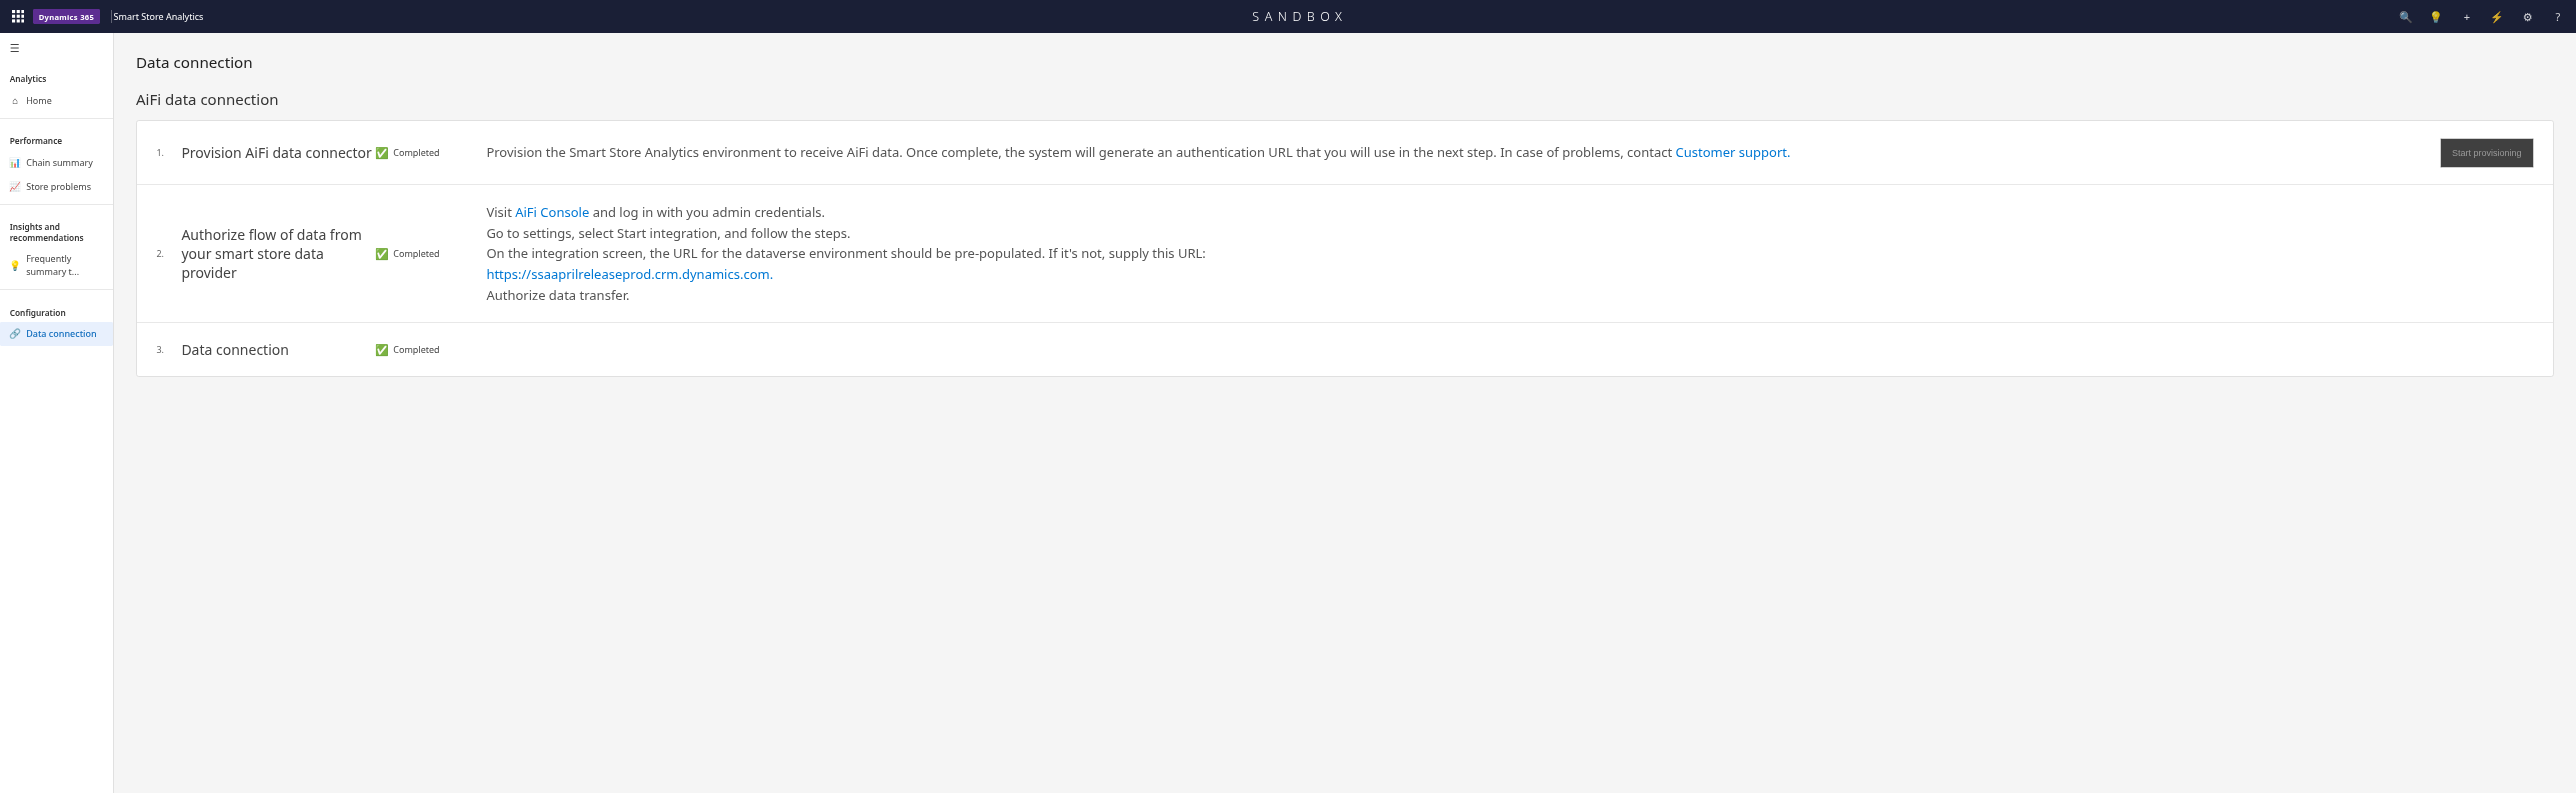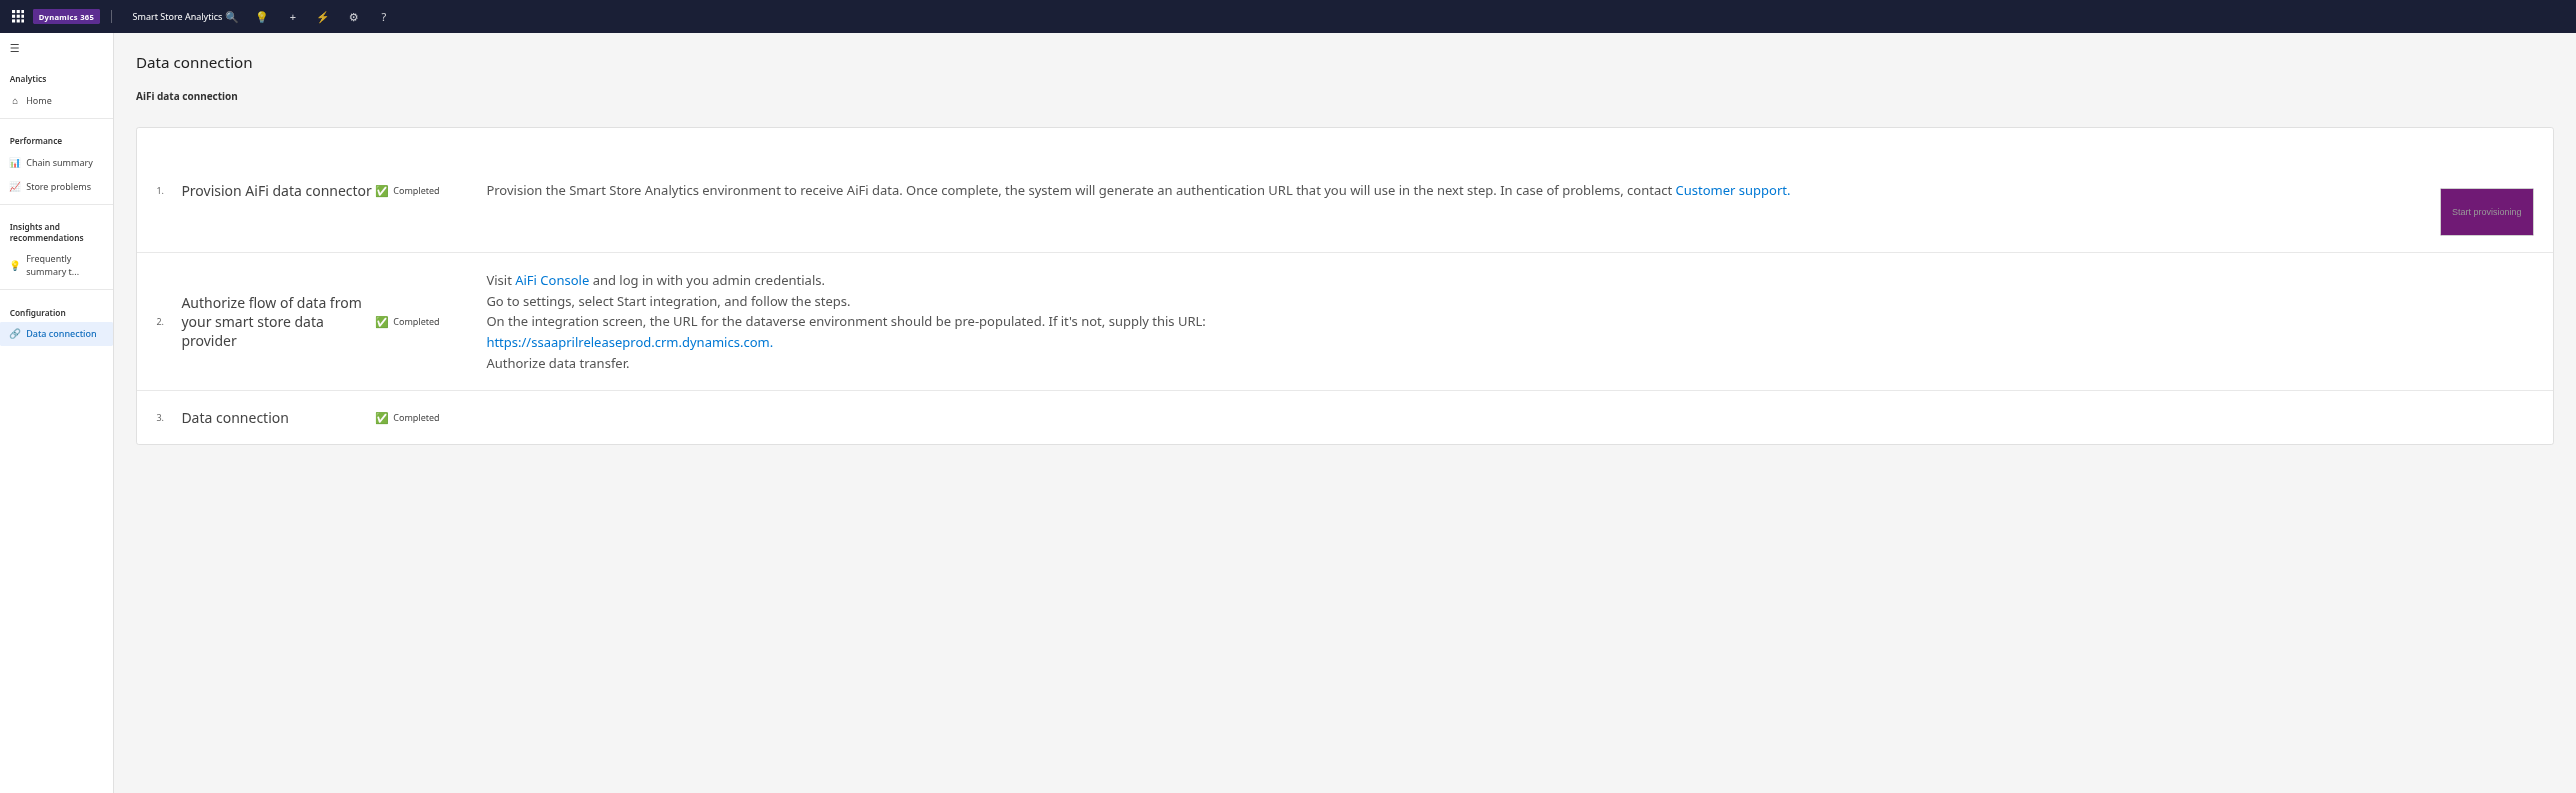--- a/index.html
+++ b/index.html
@@ -32,21 +32,21 @@
       font-size: 7.6px;
       font-weight: 700;
       padding: 2.8px 5.5px;
       border-radius: 1.4px;
       letter-spacing: 0.3px;
     }
     .nav-brand-title {
       color: white;
       font-size: 9px;
       font-weight: 400;
-      padding-left: 21px;
+      padding-left: 2px;
       border-left: 0.7px solid rgba(255,255,255,0.3);
       margin-left: 5.5px;
     }
     .nav-center {
       flex: 1;
       text-align: center;
       color: white;
       font-size: 12.5px;
       font-weight: 300;
       letter-spacing: 5.5px;
@@ -120,24 +120,24 @@
       min-height: calc(100vh - 33px);
       background: #f5f5f5;
     }
     .page-title {
       font-size: 15.2px;
       font-weight: 400;
       color: #222;
       margin-bottom: 16.6px;
     }
     .section-title {
-      font-size: 10px;
-      font-weight: 700;
+      font-size: 15px;
+      font-weight: 400;
       color: #333;
-      margin-bottom: 24px;
+      margin-bottom: 11px;
     }
 
     
     .card {
       background: #fff;
       border: 0.7px solid #e0e0e0;
       border-radius: 2.8px;
       overflow: hidden;
     }
     .step-row {
@@ -186,29 +186,28 @@
       text-decoration: none;
     }
     .step-action {
       width: 111px;
       display: flex;
       justify-content: flex-end;
       flex-shrink: 0;
       padding-left: 11px;
     }
     .btn-disabled {
-      background: #701a75;
+      background: #404040;
       color: #999;
       border: 0.7px solid #d0d0d0;
-      padding: 18px 11px;
+      padding: 9px 11px;
       font-size: 9px;
       border-radius: 1.4px;
       cursor: not-allowed;
       white-space: nowrap;
-      margin-top: 43px;
     }
   </style>
 </head>
 <body>
 
 <nav class="top-nav">
   <div class="nav-grid-icon">
     <svg viewBox="0 0 16 16">
         <rect x="0" y="0" width="4" height="4"></rect>
         <rect x="6" y="0" width="4" height="4"></rect>
@@ -218,20 +217,21 @@
         <rect x="12" y="6" width="4" height="4"></rect>
         <rect x="0" y="12" width="4" height="4"></rect>
         <rect x="6" y="12" width="4" height="4"></rect>
         <rect x="12" y="12" width="4" height="4"></rect>
       </svg>
   </div>
   <div class="nav-brand">
     <span class="nav-brand-logo">Dynamics 365</span>
     <span class="nav-brand-title">Smart Store Analytics</span>
   </div>
+  <div class="nav-center">SANDBOX</div>
   <div class="nav-actions">
     <span class="nav-icon">🔍</span>
     <span class="nav-icon">💡</span>
     <span class="nav-icon">+</span>
     <span class="nav-icon">⚡</span>
     <span class="nav-icon">⚙</span>
     <span class="nav-icon">?</span>
   </div>
 </nav>
 

